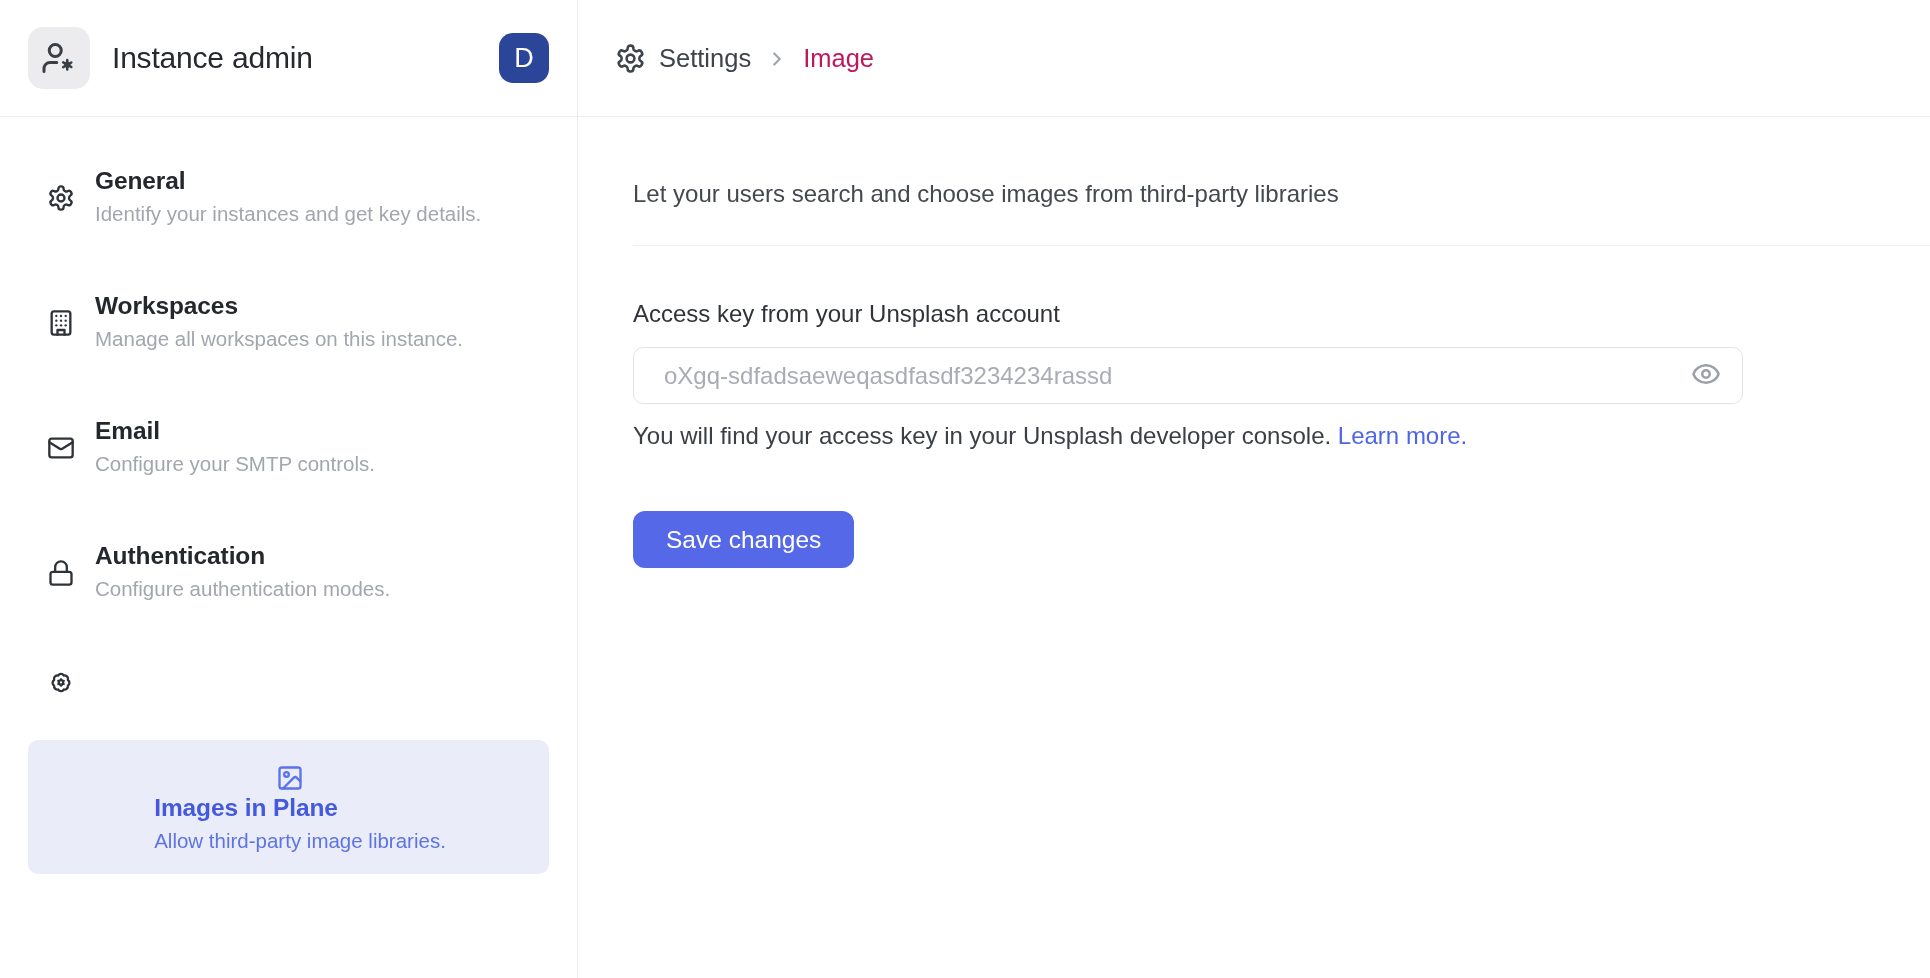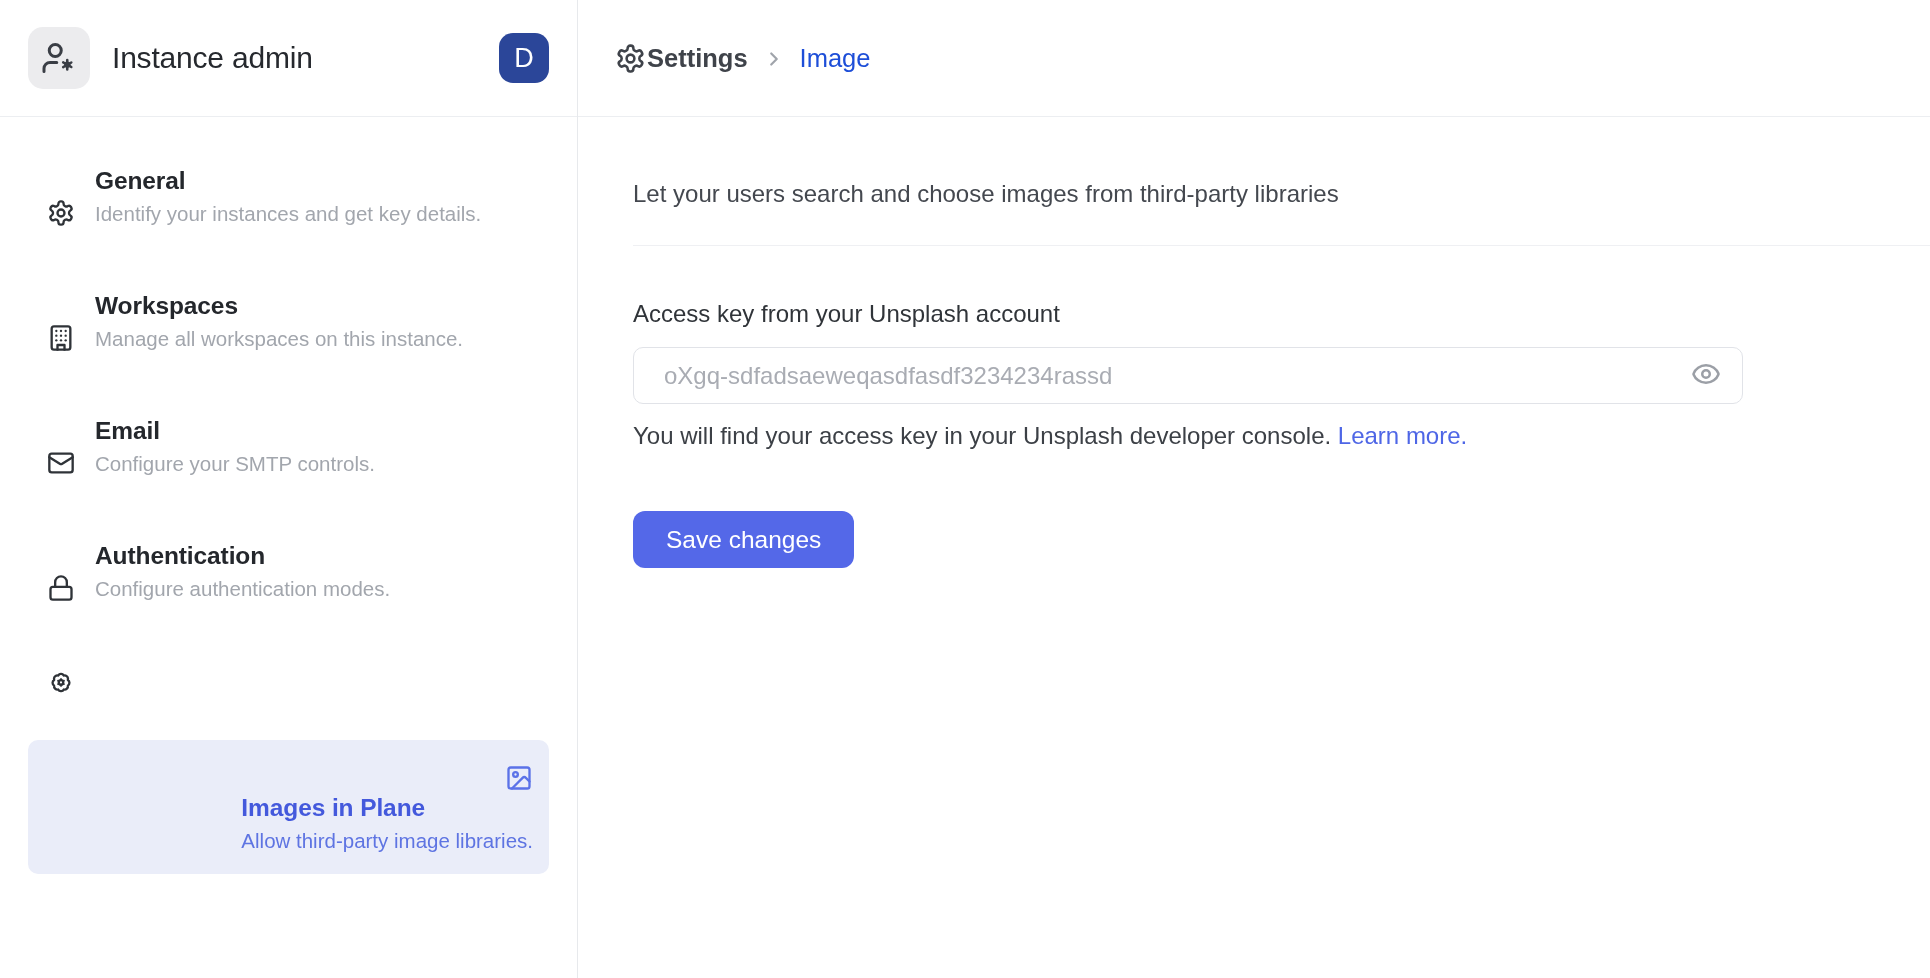--- a/index.html
+++ b/index.html
@@ -42,21 +42,21 @@
   .avatar {
     width: 50px; height: 50px; border-radius: 14px;
     background: #2b4699; color: #ffffff;
     font-size: 27px; font-weight: 500;
     display: flex; align-items: center; justify-content: center;
     flex: none; cursor: pointer;
   }
 
   .sidebar-nav { padding: 28px 28px 0 28px; }
   .nav-item {
-    display: flex; align-items: flex-end;
+    display: flex; align-items: center;
     border-radius: 10px;
     padding: 20px 16px 20px 19px;
     margin-bottom: 23px;
     cursor: pointer;
   }
   .nav-item .nav-icon {
     width: 28px; height: 28px; flex: none;
     margin-top: 4px;
     color: #2f3338;
   }
@@ -80,27 +80,27 @@
   .main-header {
     height: 117px; min-height: 117px;
     border-bottom: 1px solid #eceef1;
     display: flex; align-items: center;
     padding-left: 37px;
   }
   .breadcrumb { display: flex; align-items: center; }
   .crumb-icon { width: 31px; height: 31px; color: #3f434a; }
   .crumb-icon svg { width: 31px; height: 31px; display: block; }
   .crumb-link {
-    margin-left: 1px;
-    font-size: 25.5px; font-weight: 700; color: #3f434a;
+    margin-left: 13px;
+    font-size: 25.5px; font-weight: 400; color: #3f434a;
     cursor: pointer;
   }
   .crumb-sep { width: 22px; height: 22px; color: #a0a4ab; margin: 2px 15px 0 15px; }
   .crumb-sep svg { width: 22px; height: 22px; display: block; }
-  .crumb-current { font-size: 25.5px; font-weight: 500; color: #1d4ed8; }
+  .crumb-current { font-size: 25.5px; font-weight: 500; color: #be185d; }
 
   .content { padding: 52px 0 0 55px; }
   .page-title {
     font-size: 34.5px; font-weight: 700; color: #1b1e24;
     letter-spacing: -0.3px; line-height: 44px;
   }
   .page-subtitle {
     margin-top: 9px;
     font-size: 24px; font-weight: 400; color: #44484f;
     line-height: 32px;

